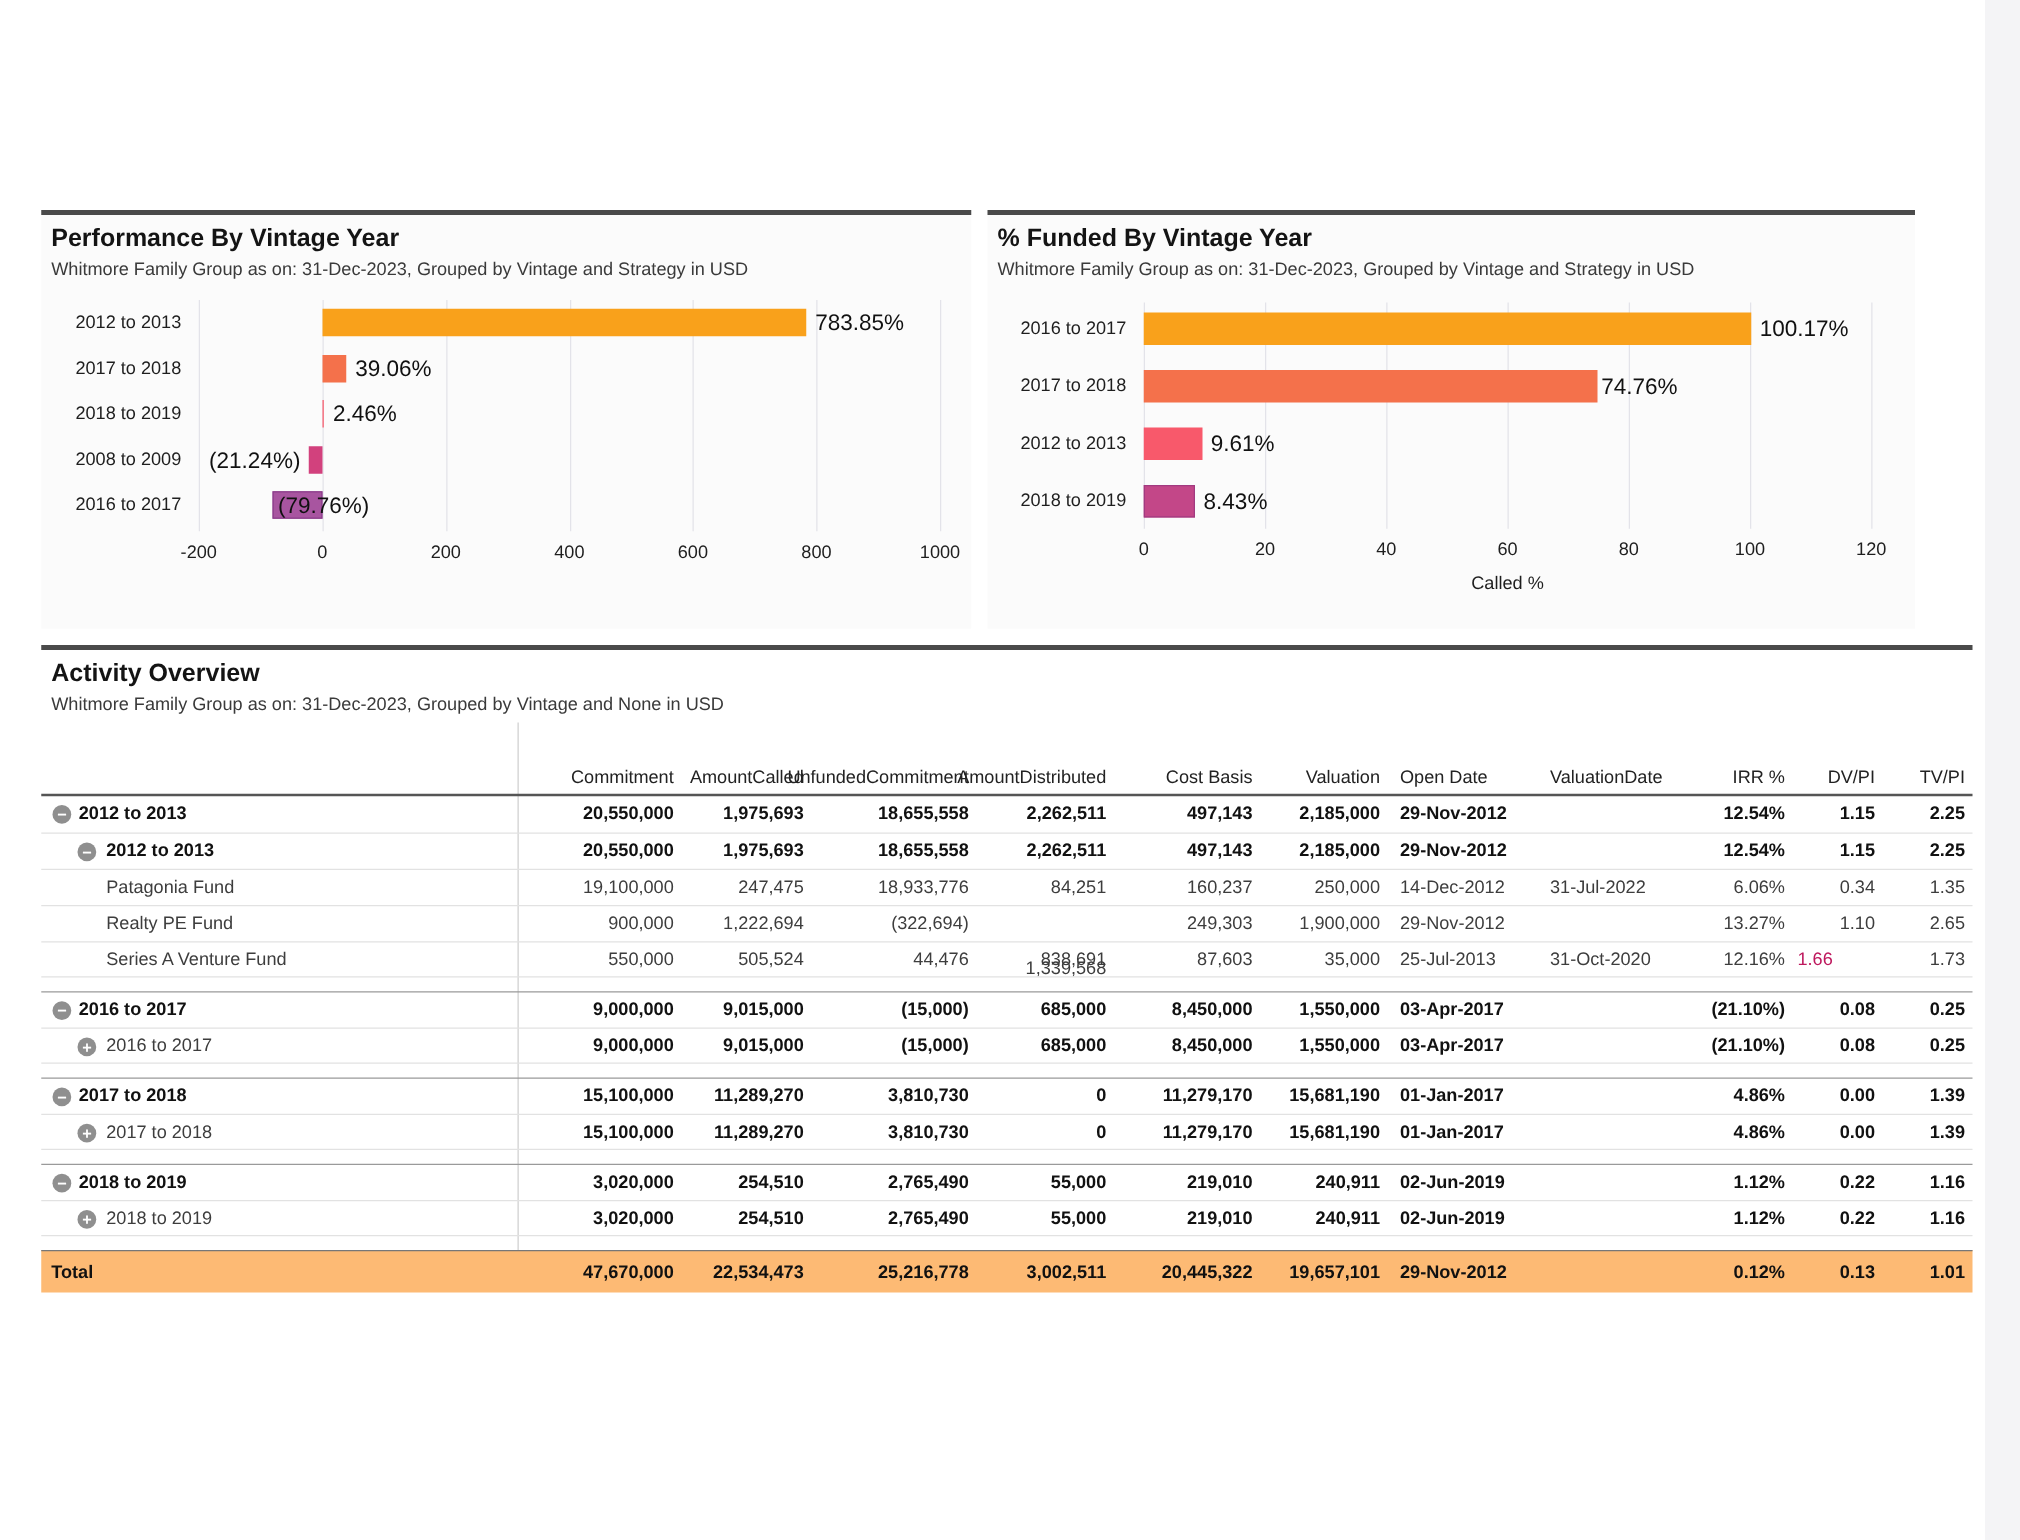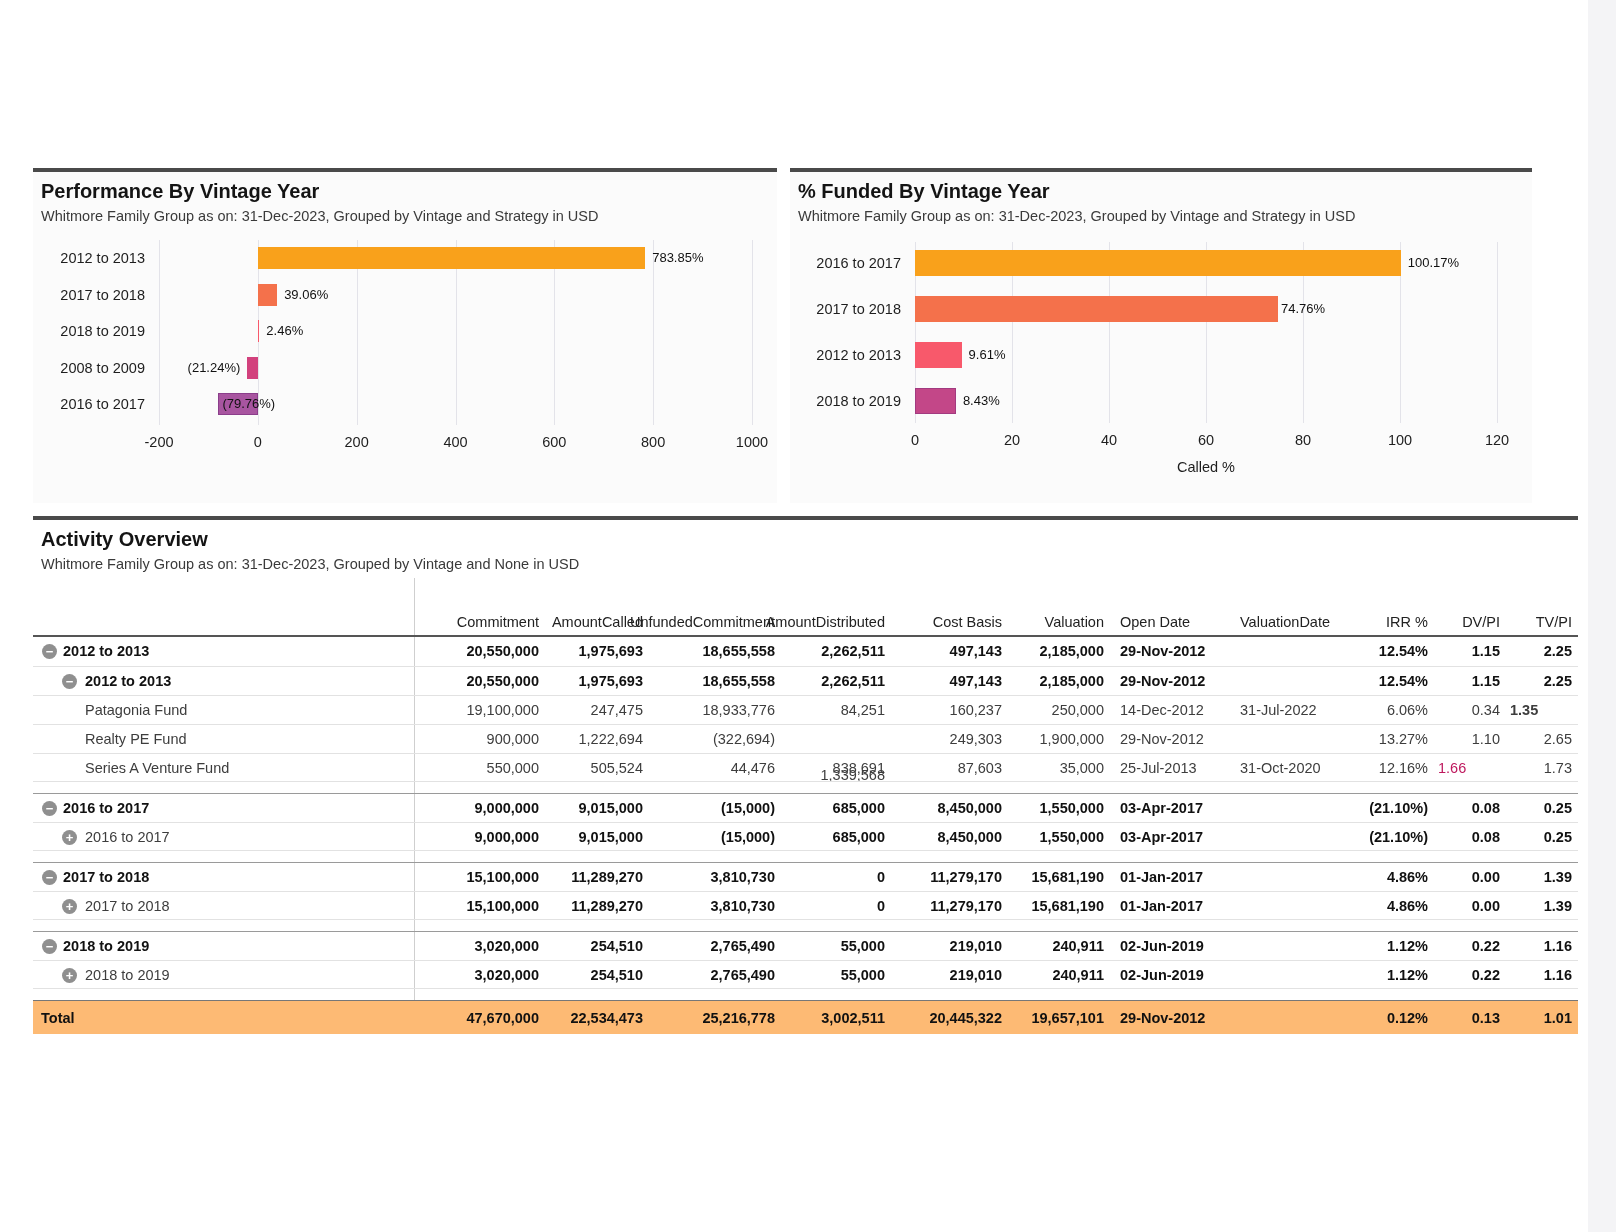--- a/index.html
+++ b/index.html
@@ -5,21 +5,21 @@
   html,body{margin:0;padding:0;background:#ffffff;}
   body{width:1616px;height:1232px;position:relative;font-family:"Liberation Sans",sans-serif;color:#1a1a1a;overflow:hidden;}
   .panel{position:absolute;background:#fbfbfb;border-top:4px solid #4a4a4a;box-sizing:border-box;}
   .chart-title{position:absolute;left:8px;top:8px;font-size:20px;font-weight:700;color:#141414;white-space:nowrap;}
   .chart-subtitle{position:absolute;left:8px;top:36px;font-size:14.5px;color:#3a3a3a;white-space:nowrap;}
   .gridline{position:absolute;width:1px;background:#e3e3e9;}
   .tick-label{position:absolute;font-size:14.5px;color:#1e1e1e;text-align:center;}
   .axis-label{position:absolute;font-size:14.5px;color:#1e1e1e;text-align:center;}
   .cat-label{position:absolute;font-size:14.5px;color:#1e1e1e;text-align:right;white-space:nowrap;}
   .bar{position:absolute;box-sizing:border-box;}
-  .bar-value{position:absolute;font-size:13px;color:#111;white-space:nowrap;}
+  .bar-value{position:absolute;font-size:18px;color:#111;white-space:nowrap;}
   .tbl{position:absolute;left:33px;top:516px;width:1545px;height:516px;background:#ffffff;border-top:4px solid #4a4a4a;box-sizing:content-box;}
   .tbl-title{position:absolute;left:8px;top:8px;font-size:20px;font-weight:700;color:#141414;}
   .tbl-subtitle{position:absolute;left:8px;top:36px;font-size:14.5px;color:#3a3a3a;white-space:nowrap;}
   .hdr-cell{position:absolute;top:58px;height:54px;display:flex;align-items:flex-end;font-size:14.5px;color:#222;line-height:19px;}
   .hdr-underline{position:absolute;left:0;top:115px;width:1545px;height:2px;background:#555;}
   .v-divider{position:absolute;top:58px;width:1px;background:#cfcfcf;}
   .t-row{position:absolute;left:0;width:1545px;height:29px;box-sizing:border-box;}
   .t-row .cell{position:absolute;top:0;height:29px;line-height:29px;font-size:14.5px;white-space:nowrap;}
   .row-label{position:absolute;top:0;height:29px;line-height:29px;font-size:14.5px;white-space:nowrap;}
   .toggle{position:absolute;top:7px;width:15px;height:15px;border-radius:50%;background:#8f8f8f;color:#ffffff;font-size:13px;font-weight:700;line-height:15px;text-align:center;cursor:pointer;}
@@ -178,21 +178,21 @@
         <div class="cell" style="left: 390px; width: 116px; text-align: right; font-weight: 400; color: rgb(61, 61, 61);">19,100,000</div>
         <div class="cell" style="left: 516px; width: 94px; text-align: right; font-weight: 400; color: rgb(61, 61, 61);">247,475</div>
         <div class="cell" style="left: 620px; width: 122px; text-align: right; font-weight: 400; color: rgb(61, 61, 61);">18,933,776</div>
         <div class="cell" style="left: 752px; width: 100px; text-align: right; font-weight: 400; color: rgb(61, 61, 61);">84,251</div>
         <div class="cell" style="left: 862px; width: 107px; text-align: right; font-weight: 400; color: rgb(61, 61, 61);">160,237</div>
         <div class="cell" style="left: 979px; width: 92px; text-align: right; font-weight: 400; color: rgb(61, 61, 61);">250,000</div>
         <div class="cell" style="left: 1087px; width: 112px; text-align: left; font-weight: 400; color: rgb(61, 61, 61);">14-Dec-2012</div>
         <div class="cell" style="left: 1207px; width: 112px; text-align: left; font-weight: 400; color: rgb(61, 61, 61);">31-Jul-2022</div>
         <div class="cell" style="left: 1319px; width: 76px; text-align: right; font-weight: 400; color: rgb(61, 61, 61);">6.06%</div>
         <div class="cell" style="left: 1405px; width: 62px; text-align: right; font-weight: 400; color: rgb(61, 61, 61);">0.34</div>
-        <div class="cell" style="left: 1477px; width: 62px; font-weight: 700; color: rgb(61, 61, 61);">1.35</div>
+        <div class="cell" style="left: 1477px; width: 62px; text-align: right; font-weight: 400; color: rgb(61, 61, 61);">1.35</div>
       </div>
       <div class="t-row" style="top: 204px; border-top: 1px solid rgb(226, 226, 226);">
         <div class="row-label" style="left: 52px; font-weight: 400; color: rgb(61, 61, 61);">Realty PE Fund</div>
         <div class="cell" style="left: 390px; width: 116px; text-align: right; font-weight: 400; color: rgb(61, 61, 61);">900,000</div>
         <div class="cell" style="left: 516px; width: 94px; text-align: right; font-weight: 400; color: rgb(61, 61, 61);">1,222,694</div>
         <div class="cell" style="left: 620px; width: 122px; text-align: right; font-weight: 400; color: rgb(61, 61, 61);">(322,694)</div>
         <div class="cell" style="left: 752px; width: 100px; text-align: right; font-weight: 400; color: rgb(61, 61, 61); margin-top: 36px;">1,339,568</div>
         <div class="cell" style="left: 862px; width: 107px; text-align: right; font-weight: 400; color: rgb(61, 61, 61);">249,303</div>
         <div class="cell" style="left: 979px; width: 92px; text-align: right; font-weight: 400; color: rgb(61, 61, 61);">1,900,000</div>
         <div class="cell" style="left: 1087px; width: 112px; text-align: left; font-weight: 400; color: rgb(61, 61, 61);">29-Nov-2012</div>

